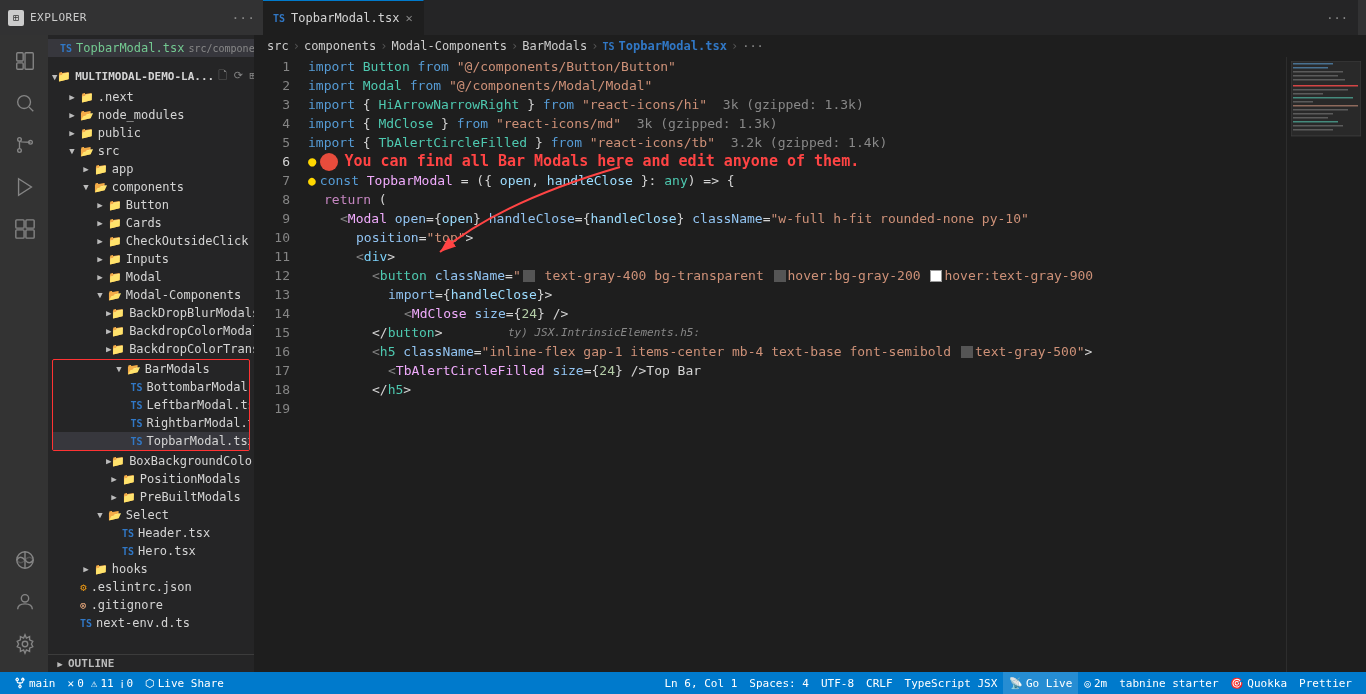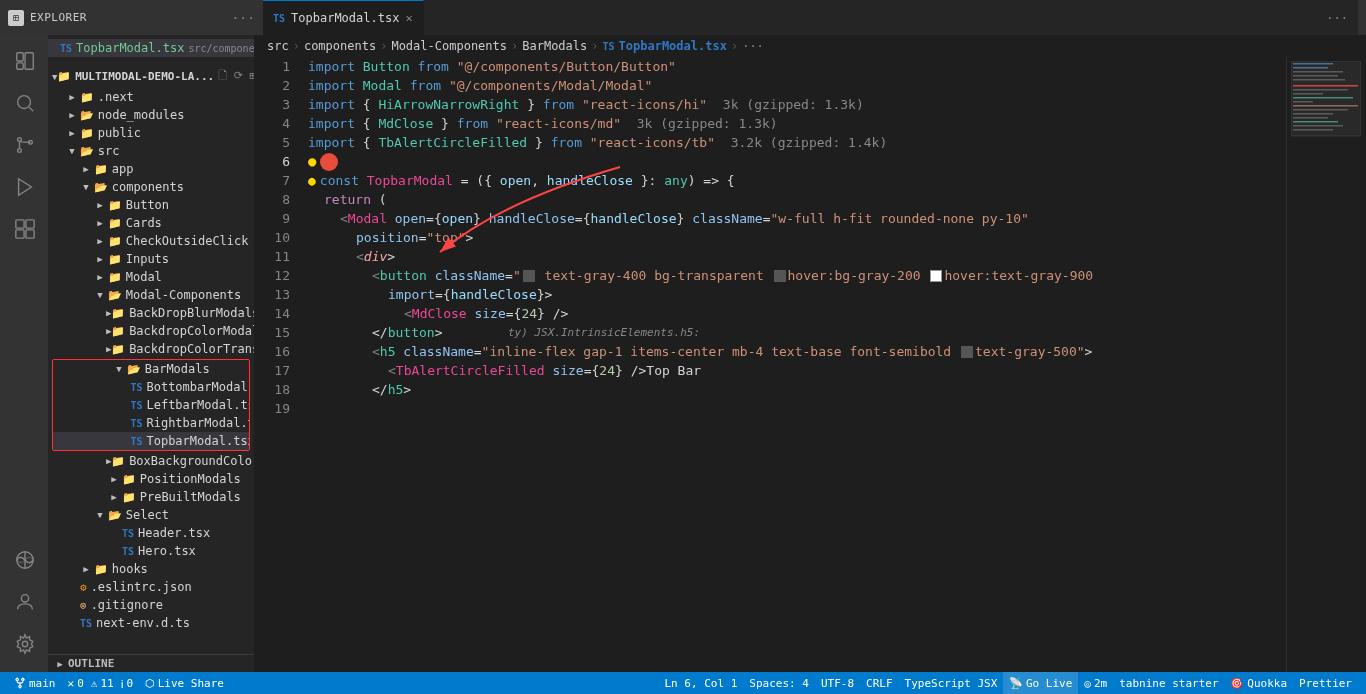--- a/index.html
+++ b/index.html
@@ -218,21 +218,21 @@
       height: 19px;
       display: flex;
       align-items: center;
       white-space: pre;
     }
 
     
     .kw { color: #569cd6; }
     .kw2 { color: #c586c0; }
     .str { color: #ce9178; }
-    .fn { color: #ec4899; }
+    .fn { color: #f0abfc; }
     .type { color: #4ec9b0; }
     .num { color: #b5cea8; }
     .attr { color: #92c4f2; }
     .red-text { color: #ff4444; font-weight: bold; font-size: 15px; }
     .gray-sq { display: inline-block; width: 12px; height: 12px; background: #555; vertical-align: middle; margin: 0 2px; }
     .white-sq { display: inline-block; width: 12px; height: 12px; background: #fff; border: 1px solid #999; vertical-align: middle; margin: 0 2px; }
 
     
     .minimap {
       width: 80px;
@@ -639,41 +639,42 @@
           <span class="kw">import</span><span> </span><span>{ </span><span class="type">MdClose</span><span> } </span><span class="kw">from</span><span> </span><span class="str">"react-icons/md"</span><span style="color:#888;">  3k (gzipped: 1.3k)</span>
         </div>
 
         <div class="code-line">
           <span class="kw">import</span><span> </span><span>{ </span><span class="type">TbAlertCircleFilled</span><span> } </span><span class="kw">from</span><span> </span><span class="str">"react-icons/tb"</span><span style="color:#888;">  3.2k (gzipped: 1.4k)</span>
         </div>
 
         <div class="code-line" style="position:relative;">
           <span style="color:#ffd700; margin-right:4px; font-size:14px;">●</span>
           <span style="display:inline-block; width:18px; height:18px; background:#e74c3c; border-radius:50%; margin-right:6px; vertical-align:middle;"></span>
+          <span class="red-text">You can find all Bar Modals here and edit anyone of them.</span>
         </div>
 
         <div class="code-line">
           <span style="color:#ffd700; margin-right:4px;">●</span>
           <span class="kw">const</span><span> </span><span class="fn">TopbarModal</span><span> = ({ </span><span style="color:#9cdcfe;">open</span><span>, </span><span style="color:#9cdcfe;">handleClose</span><span> }: </span><span class="type">any</span><span>) =&gt; {</span>
         </div>
 
         <div class="code-line">
           <span style="margin-left:16px;"></span><span class="kw2">return</span><span> (</span>
         </div>
 
         <div class="code-line">
           <span style="margin-left:32px;"></span><span style="color:#808080;">&lt;</span><span class="fn">Modal</span><span> </span><span class="attr">open</span><span>={</span><span style="color:#9cdcfe;">open</span><span>}</span><span> </span><span class="attr">handleClose</span><span>={</span><span style="color:#9cdcfe;">handleClose</span><span>}</span><span> </span><span class="attr">className</span><span>=</span><span class="str">"w-full h-fit rounded-none py-10"</span>
         </div>
 
         <div class="code-line">
           <span style="margin-left:48px;"></span><span class="attr">position</span><span>=</span><span class="str">"top"</span><span>&gt;</span>
         </div>
 
         <div class="code-line">
-          <span style="margin-left:48px;"></span><span style="color:#808080;">&lt;</span><span style="color:#fca5a5;font-style:italic;">div</span><span>&gt;</span>
+          <span style="margin-left:48px;"></span><span style="color:#808080;">&lt;</span><span style="color:#7dd3fc;">div</span><span>&gt;</span>
         </div>
 
         <div class="code-line">
           <span style="margin-left:64px;"></span><span style="color:#808080;">&lt;</span><span style="color:#4ec9b0;">button</span><span> </span><span class="attr">className</span><span>=</span><span class="str">"</span><span class="gray-sq"></span><span class="str"> text-gray-400 bg-transparent </span><span class="gray-sq"></span><span class="str">hover:bg-gray-200 </span><span class="white-sq"></span><span class="str">hover:text-gray-900</span>
         </div>
 
 
         <div class="code-line">
           <span style="margin-left:80px;"></span><span class="attr">import</span><span>={</span><span style="color:#9cdcfe;">handleClose</span><span>}&gt;</span>
         </div>

